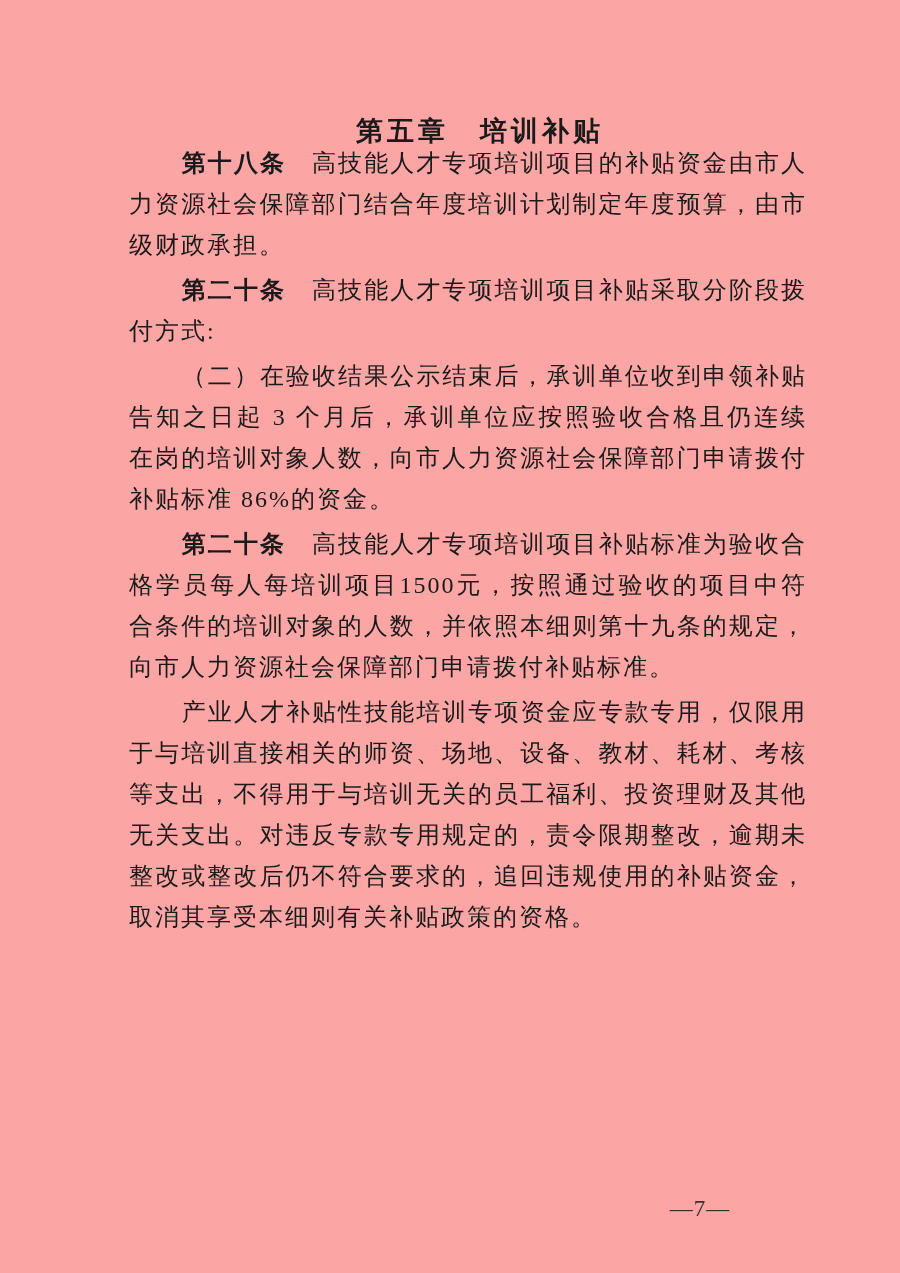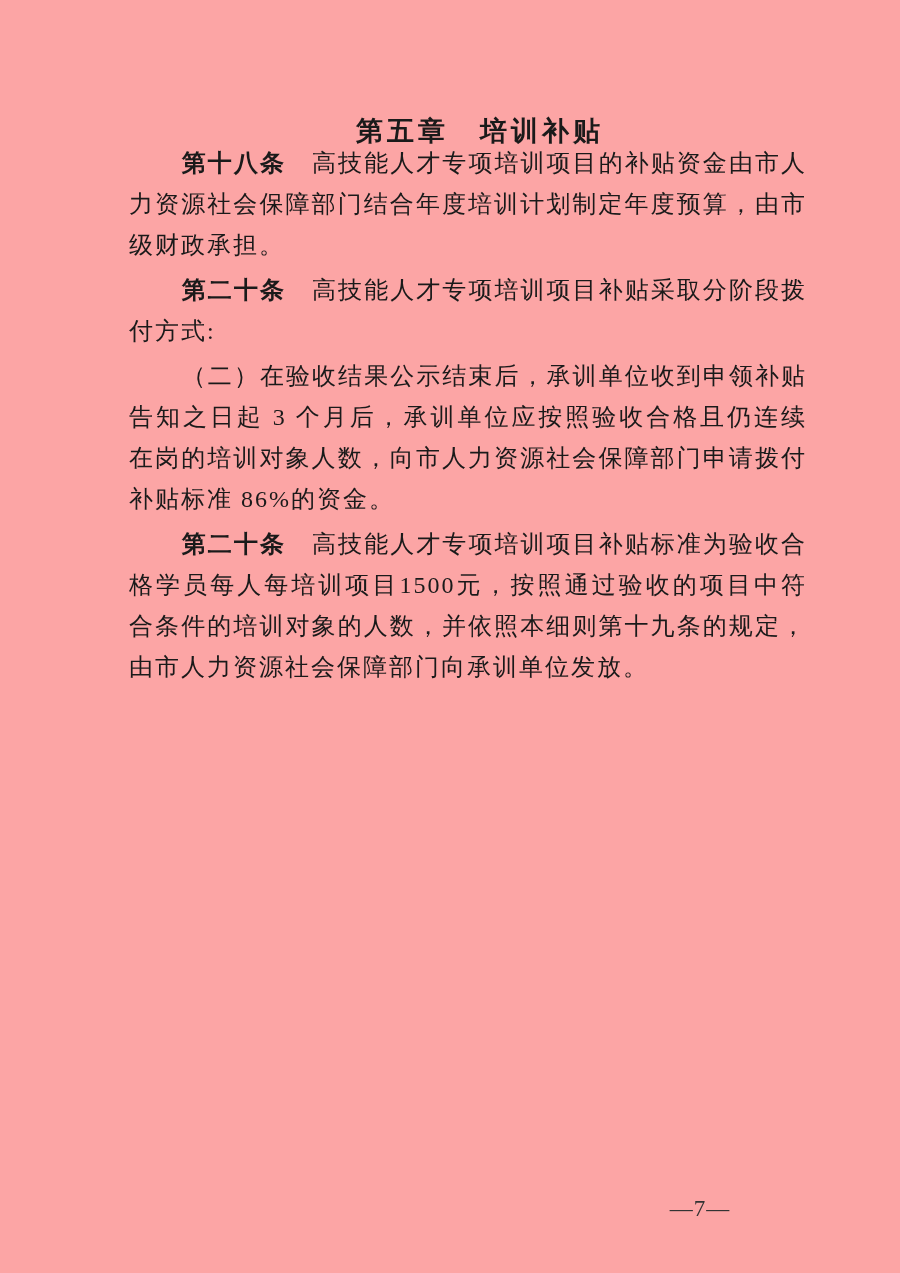--- a/index.html
+++ b/index.html
@@ -60,17 +60,18 @@
 </head>
 <body>
 
 <div class="page">
   <h1 class="chapter-title">第五章　培训补贴</h1>
 
   <div class="doc-body">
       <p><b>第十八条</b><span>　高技能人才专项培训项目的补贴资金由市人力资源社会保障部门结合年度培训计划制定年度预算，由市级财政承担。</span></p>
       <p><b>第二十条</b><span>　高技能人才专项培训项目补贴采取分阶段拨付方式:</span></p>
       <p><span>（二）在验收结果公示结束后，承训单位收到申领补贴告知之日起 3 个月后，承训单位应按照验收合格且仍连续在岗的培训对象人数，向市人力资源社会保障部门申请拨付补贴标准 86%的资金。</span></p>
-      <p><b>第二十条</b><span>　高技能人才专项培训项目补贴标准为验收合格学员每人每培训项目1500元，按照通过验收的项目中符合条件的培训对象的人数，并依照本细则第十九条的规定，由市人力资源社会保障部门向承训单位发放。</span></p>
+      <p><b>第二十条</b><span>　高技能人才专项培训项目补贴标准为验收合格学员每人每培训项目1500元，按照通过验收的项目中符合条件的培训对象的人数，并依照本细则第十九条的规定，向市人力资源社会保障部门申请拨付补贴标准。</span></p>
+      <p><span>产业人才补贴性技能培训专项资金应专款专用，仅限用于与培训直接相关的师资、场地、设备、教材、耗材、考核等支出，不得用于与培训无关的员工福利、投资理财及其他无关支出。对违反专款专用规定的，责令限期整改，逾期未整改或整改后仍不符合要求的，追回违规使用的补贴资金，取消其享受本细则有关补贴政策的资格。</span></p>
     </div>
 
   <div class="page-number">—7—</div>
 </div>
 
 </body></html>

